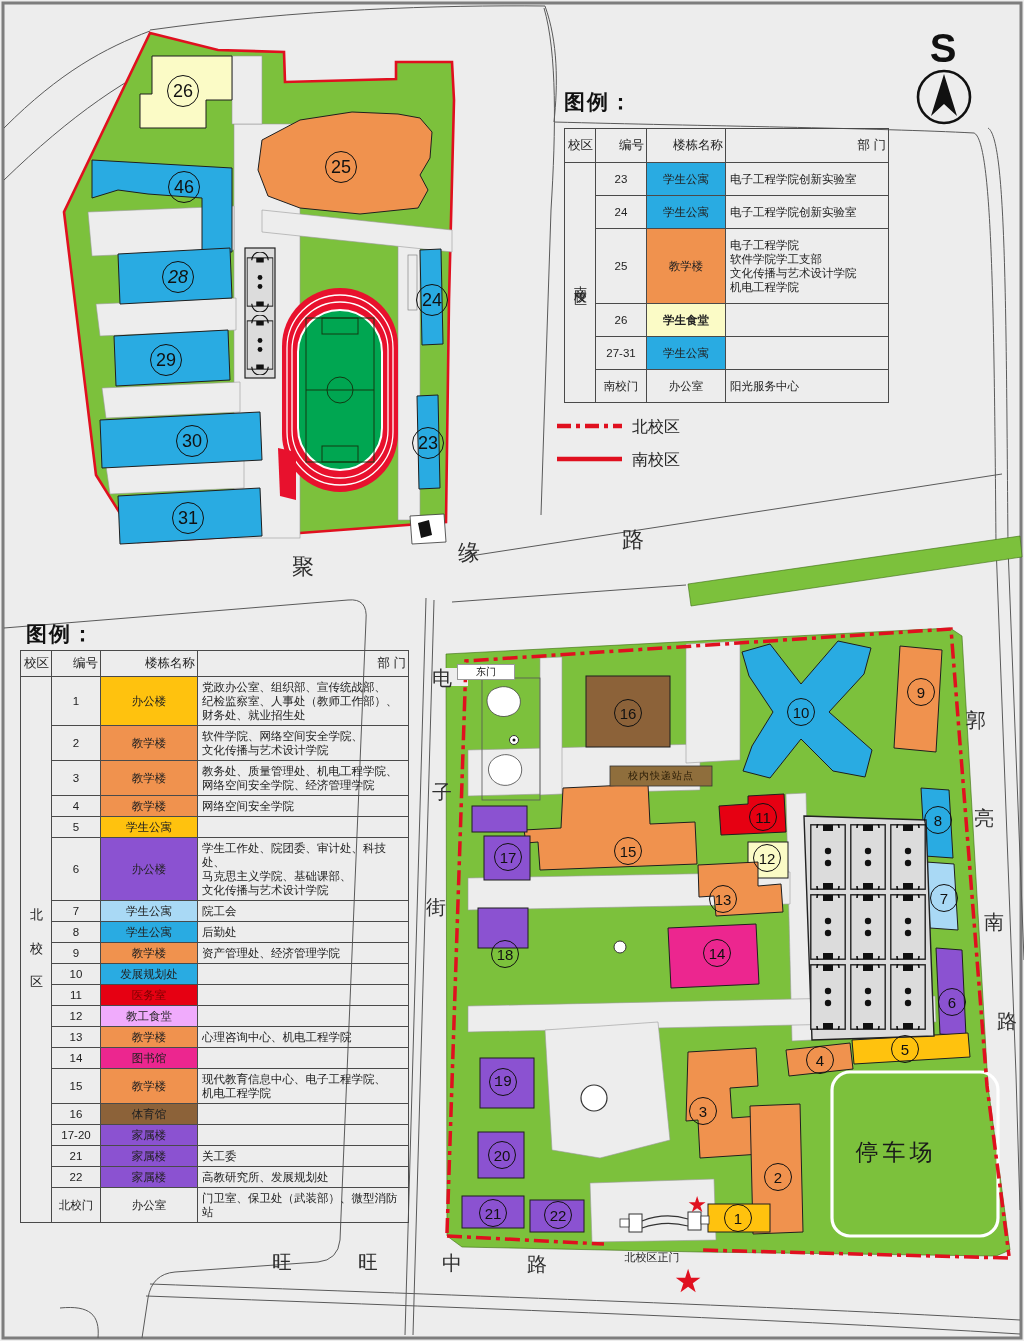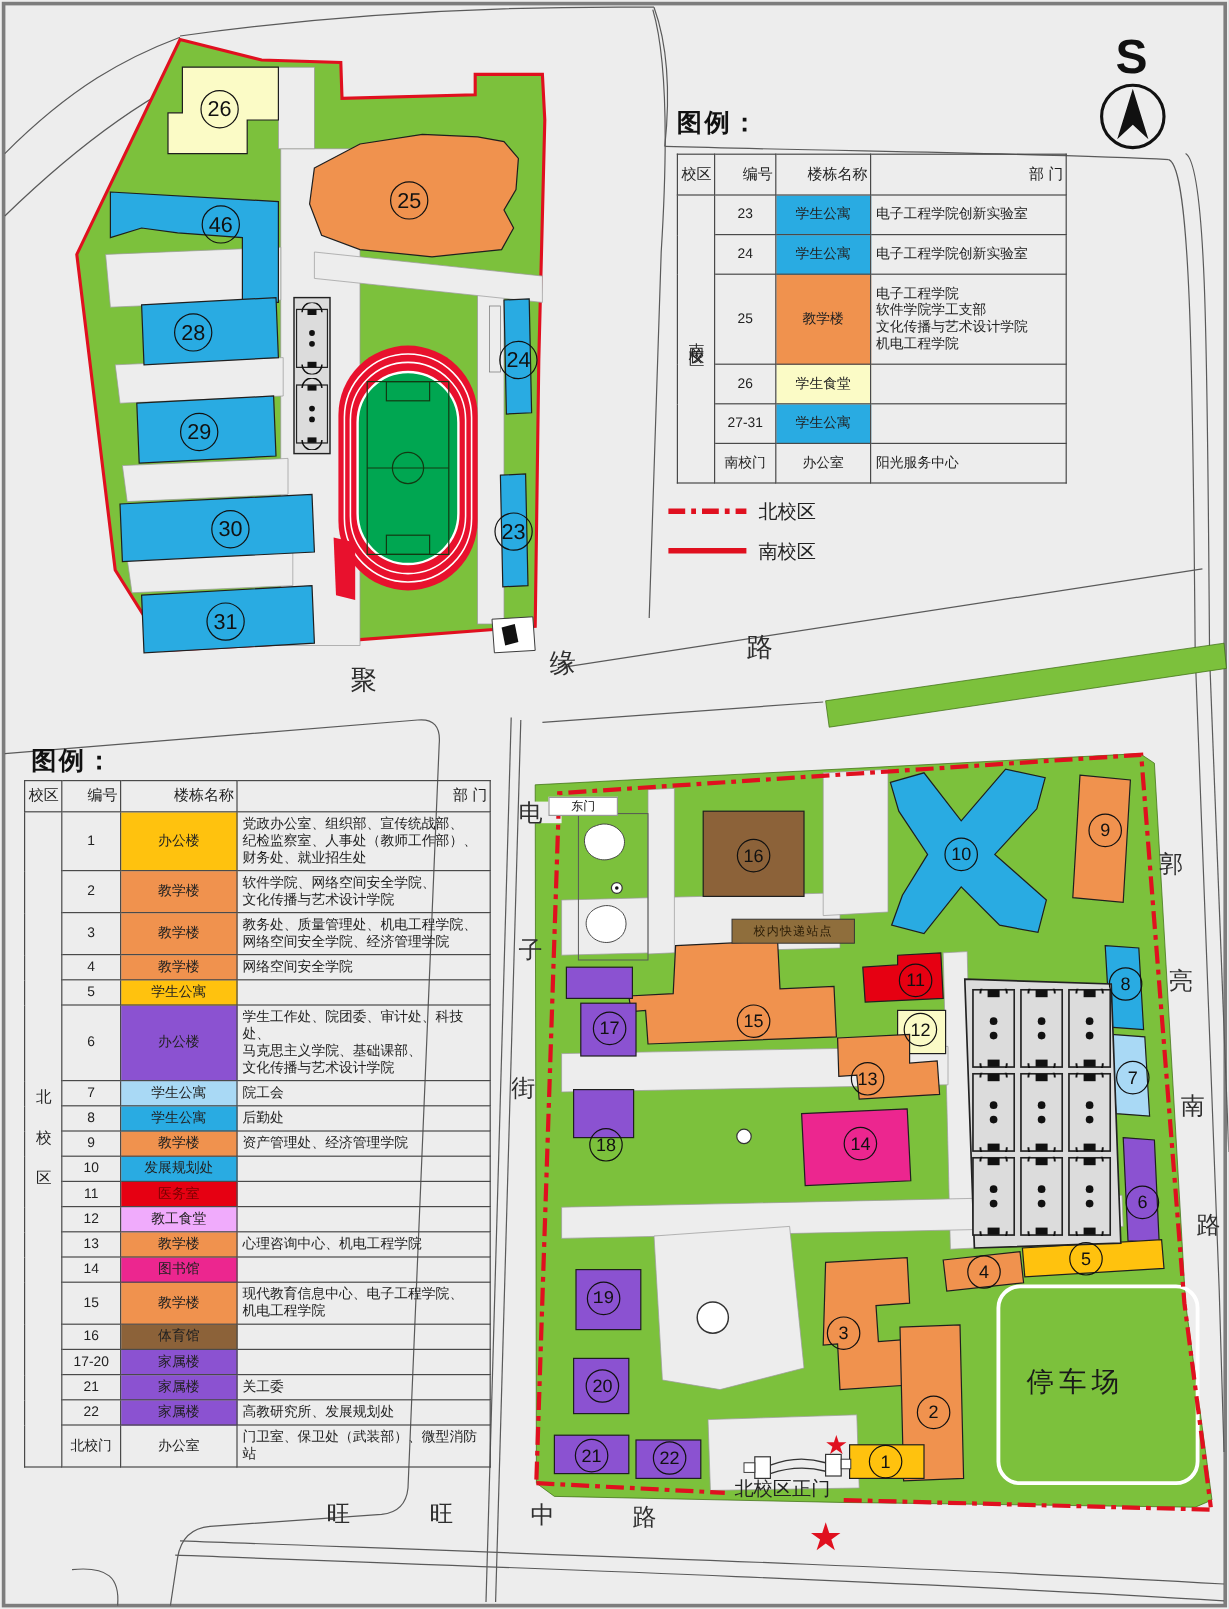--- a/index.html
+++ b/index.html
@@ -26,21 +26,21 @@
   .badge-lg{width:30px;height:30px;font-size:18px;}
 
   
   .road-char{position:absolute;transform:translate(-50%,-50%);font-size:20px;color:#2e2e2e;}
   .rc-lg{font-size:22px;}
 
   .map-text{position:absolute;transform:translate(-50%,-50%);color:#111;white-space:nowrap;}
   .t-eastgate{font-size:10px;background:#fff;padding:0 18px;border:.5px solid #999;}
   .t-express{font-size:10px;color:#2a1c06;letter-spacing:1px;}
   .t-parking{font-size:23px;letter-spacing:4px;color:#1a1a1a;}
-  .t-northgate{font-size:16px;color:#222;}
+  .t-northgate{font-size:11px;color:#222;margin-top:16px;}
   .map-star{position:absolute;transform:translate(-50%,-50%);color:var(--c-red_line,#e0101f);font-size:22px;}
 
   .legend-title{position:absolute;font-size:21px;font-weight:bold;color:#111;letter-spacing:2px;}
   .legend-wrap{position:absolute;}
   table.legend-table{border-collapse:collapse;color:#222;background:transparent;table-layout:fixed;}
   .legend-table th{border:1px solid #4a4a4a;font-weight:normal;font-size:12.5px;text-align:right;padding:4px 2px;color:#222;}
   .legend-table td{border:1px solid #4a4a4a;font-size:11.5px;line-height:14px;padding:3px 4px;vertical-align:middle;}
   .legend-south .legend-table th{padding:8px 2px;}
   .legend-south .legend-table td{padding:9px 4px;}
   .legend-table td.no,.legend-table td.bname{text-align:center;}
@@ -299,21 +299,21 @@
               <td class="bname" style="background: rgb(41, 171, 226);">学生公寓</td>
               <td class="dept">电子工程学院创新实验室</td>
             </tr>
             <tr>
               <td class="no">25</td>
               <td class="bname" style="background: rgb(240, 146, 78);">教学楼</td>
               <td class="dept">电子工程学院<br>软件学院学工支部<br>文化传播与艺术设计学院<br>机电工程学院</td>
             </tr>
             <tr>
               <td class="no">26</td>
-              <td class="bname" style="background: rgb(251, 251, 198);">学生食堂</td>
+              <td class="bname" style="background: rgb(251, 251, 198); font-weight: bold;">学生食堂</td>
               <td class="dept"></td>
             </tr>
             <tr>
               <td class="no">27-31</td>
               <td class="bname" style="background: rgb(41, 171, 226);">学生公寓</td>
               <td class="dept"></td>
             </tr>
             <tr>
               <td class="no">南校门</td>
               <td class="bname" style="background: transparent;">办公室</td>
@@ -440,21 +440,21 @@
 
   <span class="legline-label" style="left:632px;top:417px">北校区</span>
   <span class="legline-label" style="left:632px;top:450px">南校区</span>
 
   <span class="loc-star" style="left:688px;top:1281px">★</span>
 
   <div id="badges">
         <span class="badge badge-lg" style="left: 183px; top: 91px;">26</span>
         <span class="badge badge-lg" style="left: 341px; top: 167px;">25</span>
         <span class="badge badge-lg" style="left: 184px; top: 187px;">46</span>
-        <span class="badge badge-lg" style="left: 161px; top: 277px;">28</span>
+        <span class="badge badge-lg" style="left: 178px; top: 277px; font-style: italic;">28</span>
         <span class="badge badge-lg" style="left: 166px; top: 360px;">29</span>
         <span class="badge badge-lg" style="left: 192px; top: 441px;">30</span>
         <span class="badge badge-lg" style="left: 188px; top: 518px;">31</span>
         <span class="badge badge-lg" style="left: 432px; top: 300px;">24</span>
         <span class="badge badge-lg" style="left: 428px; top: 443px;">23</span>
         <span class="badge" style="left: 628px; top: 713px;">16</span>
         <span class="badge" style="left: 801px; top: 712px;">10</span>
         <span class="badge" style="left: 921px; top: 692px;">9</span>
         <span class="badge" style="left: 938px; top: 820px;">8</span>
         <span class="badge" style="left: 944px; top: 898px;">7</span>

